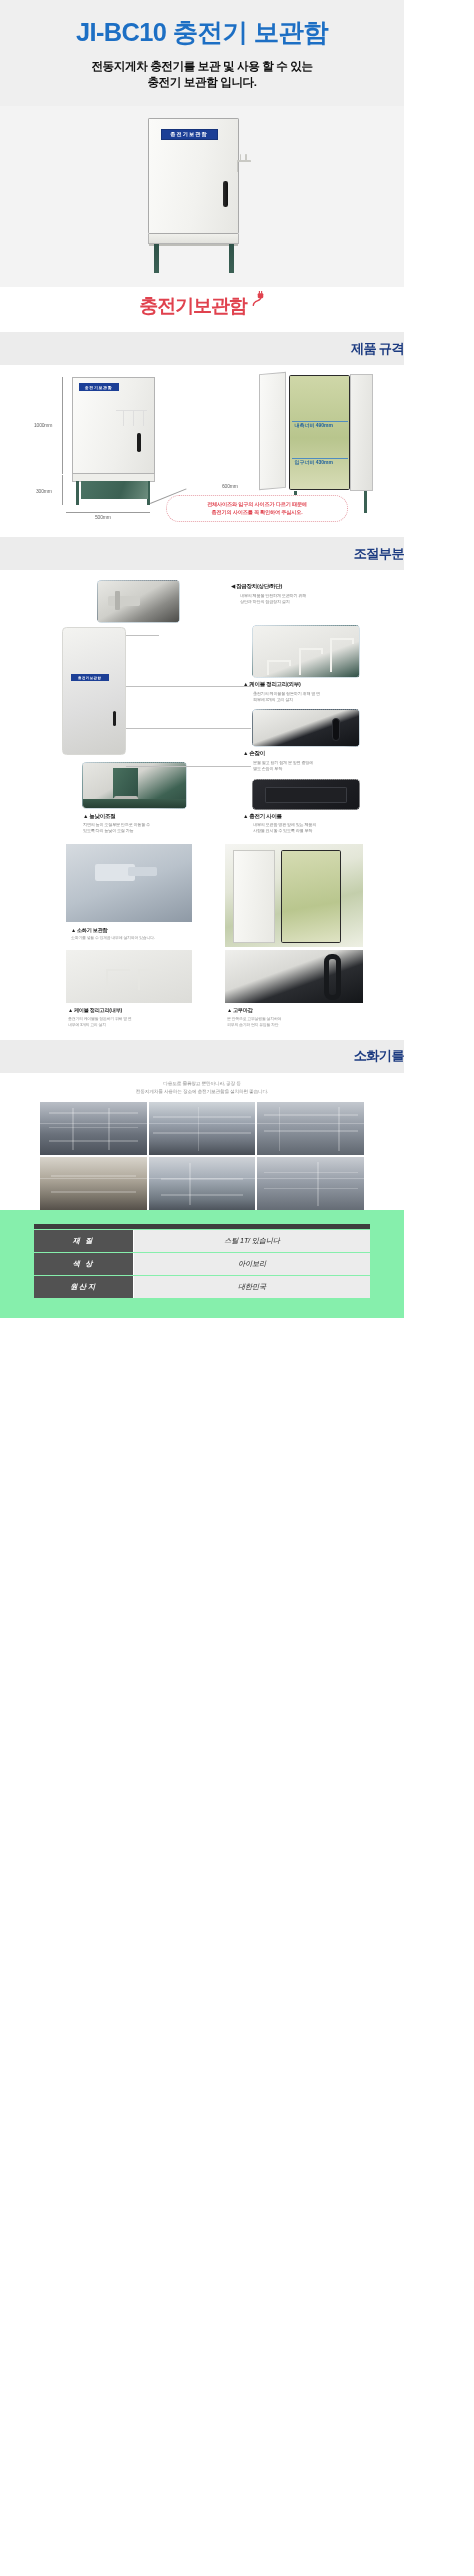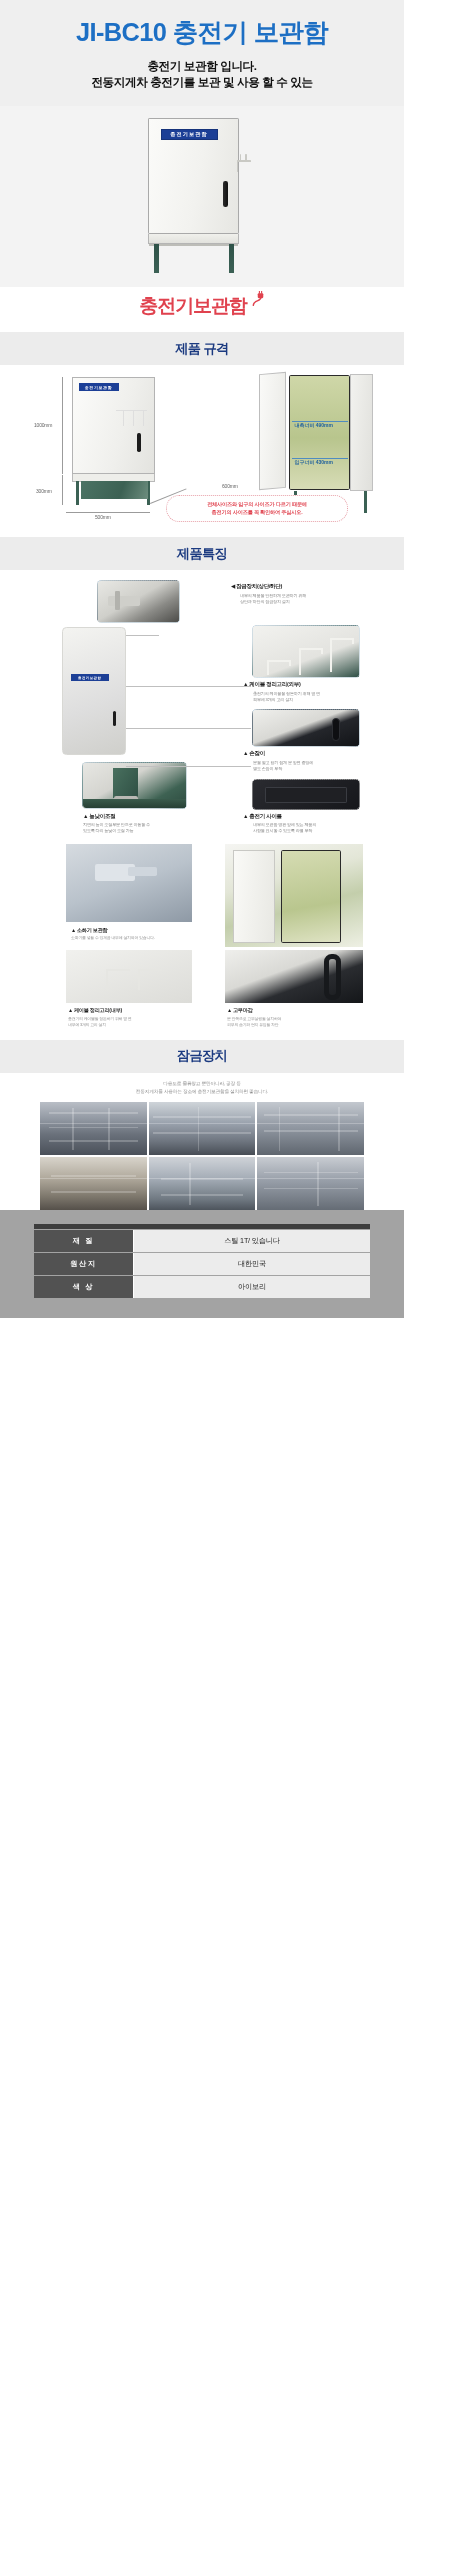--- a/index.html
+++ b/index.html
@@ -127,23 +127,24 @@
   .plug-icon {
     display: inline-block;
     vertical-align: top;
     margin-left: 1.1px;
     margin-top: -2.2px;
   }
 
   
   .band {
     background: #ececec;
-    text-align: center;
+    text-align: right;
     padding: 7.7px 0;
     margin: 5.5px 0 0 0;
+    font-family: Liberation Serif, serif;
   }
   .band h2 {
     font-size: 13.2px;
     font-weight: bold;
     color: #1b3a80;
     letter-spacing: -0.6px;
   }
 
   
   .specs {
@@ -317,21 +318,21 @@
     left: 0; right: 0; top: 40%;
     height: 0.6px;
     background: rgba(255,255,255,0.25);
   }
   .rackline {
     position: absolute;
     background: rgba(255,255,255,0.22);
   }
 
   
-  .spec-table-wrap { padding: 14.4px 34px 19px 34px; background: #a3a3a3; }
+  .spec-table-wrap { padding: 14.4px 34px 19px 34px; background: #86efac; font-style: italic; }
   .tbl-topbar { height: 4.4px; background: #3d3d3d; }
   table.spec {
     width: 100%;
     border-collapse: separate;
     border-spacing: 0 1.7px;
     font-size: 7.2px;
   }
   table.spec th {
     width: 99px;
     background: #525252;
@@ -351,22 +352,22 @@
   }
 </style>
 </head>
 <body>
 
 <div class="page">
 
   <div class="header">
     <h1>JI-BC10 충전기 보관함</h1>
     <div class="sub">
+      <div>전동지게차 충전기를 보관 및 사용 할 수 있는</div>
       <div>충전기 보관함 입니다.</div>
-      <div>전동지게차 충전기를 보관 및 사용 할 수 있는</div>
     </div>
   </div>
 
   <div class="hero">
     <div class="hero-stage">
       <div class="cab-body">
         <div class="cab-label">충전기보관함</div>
         <div class="cab-handle"></div>
       </div>
       <div class="cab-hook">
@@ -436,21 +437,21 @@
     <div class="spec-leg" style="left:294px;top:126px;height:22px;"></div>
     <div class="spec-leg" style="left:364px;top:126px;height:22px;"></div>
 
     <div class="caution">
       <div>전체사이즈와 입구의 사이즈가 다르기 때문에</div>
       <div>충전기의 사이즈를 꼭 확인하여 주십시오.</div>
     </div>
   </div>
 
   <div class="band">
-    <h2>제품특징</h2>
+    <h2>조절부분</h2>
   </div>
 
   <div class="features">
 
     <div class="photo ph-lock" style="left:97px;top:10px;width:83px;height:43px;">
       <div style="position:absolute;left:10px;top:14.4px;width:32px;height:10px;background:#cfcfca;border-radius:1.7px;"></div>
       <div style="position:absolute;left:16.6px;top:10px;width:5.5px;height:19px;background:#b2b2ad;border-radius:1.1px;"></div>
     </div>
     <div class="feat-cap" style="left:231px;top:13.2px;">◀ 잠금장치(상단/하단)</div>
     <div class="feat-desc" style="left:240px;top:23px;">
@@ -545,21 +546,21 @@
       <div style="position:absolute;right:22px;top:3.3px;width:16.6px;height:46px;border:5.5px solid #17191c;border-radius:7.7px;"></div>
     </div>
     <div class="int-cap" style="left:227px;top:172px;">▲ 고무마감</div>
     <div class="int-desc" style="left:227px;top:181px;">
       <div>문 안쪽으로 고무실링을 설치하여</div>
       <div>외부의 습기와 먼지 유입을 차단</div>
     </div>
   </div>
 
   <div class="band">
-    <h2>잠금장치</h2>
+    <h2>소화기를</h2>
   </div>
 
   <div class="places">
     <div class="places-note">
       <div>다용도로 물류창고 뿐만아니라, 공장 등</div>
       <div>전동지게차를 사용하는 장소에 충전기보관함을 설치하면 좋습니다.</div>
     </div>
     <div class="grid">
       <div class="cell w1">
         <div class="rackline" style="left:8%;top:18%;width:84%;height:1.7px;"></div>
@@ -599,25 +600,25 @@
 
   <div class="spec-table-wrap">
     <div class="tbl-topbar"></div>
     <table class="spec">
       <tbody>
         <tr>
           <th>재 질</th>
           <td>스틸 1T/ 있습니다</td>
         </tr>
         <tr>
+          <th>색 상</th>
+          <td>아이보리</td>
+        </tr>
+        <tr>
           <th>원산지</th>
           <td>대한민국</td>
         </tr>
-        <tr>
-          <th>색 상</th>
-          <td>아이보리</td>
-        </tr>
       </tbody>
     </table>
   </div>
 
 </div>
 
 
 </body></html>

